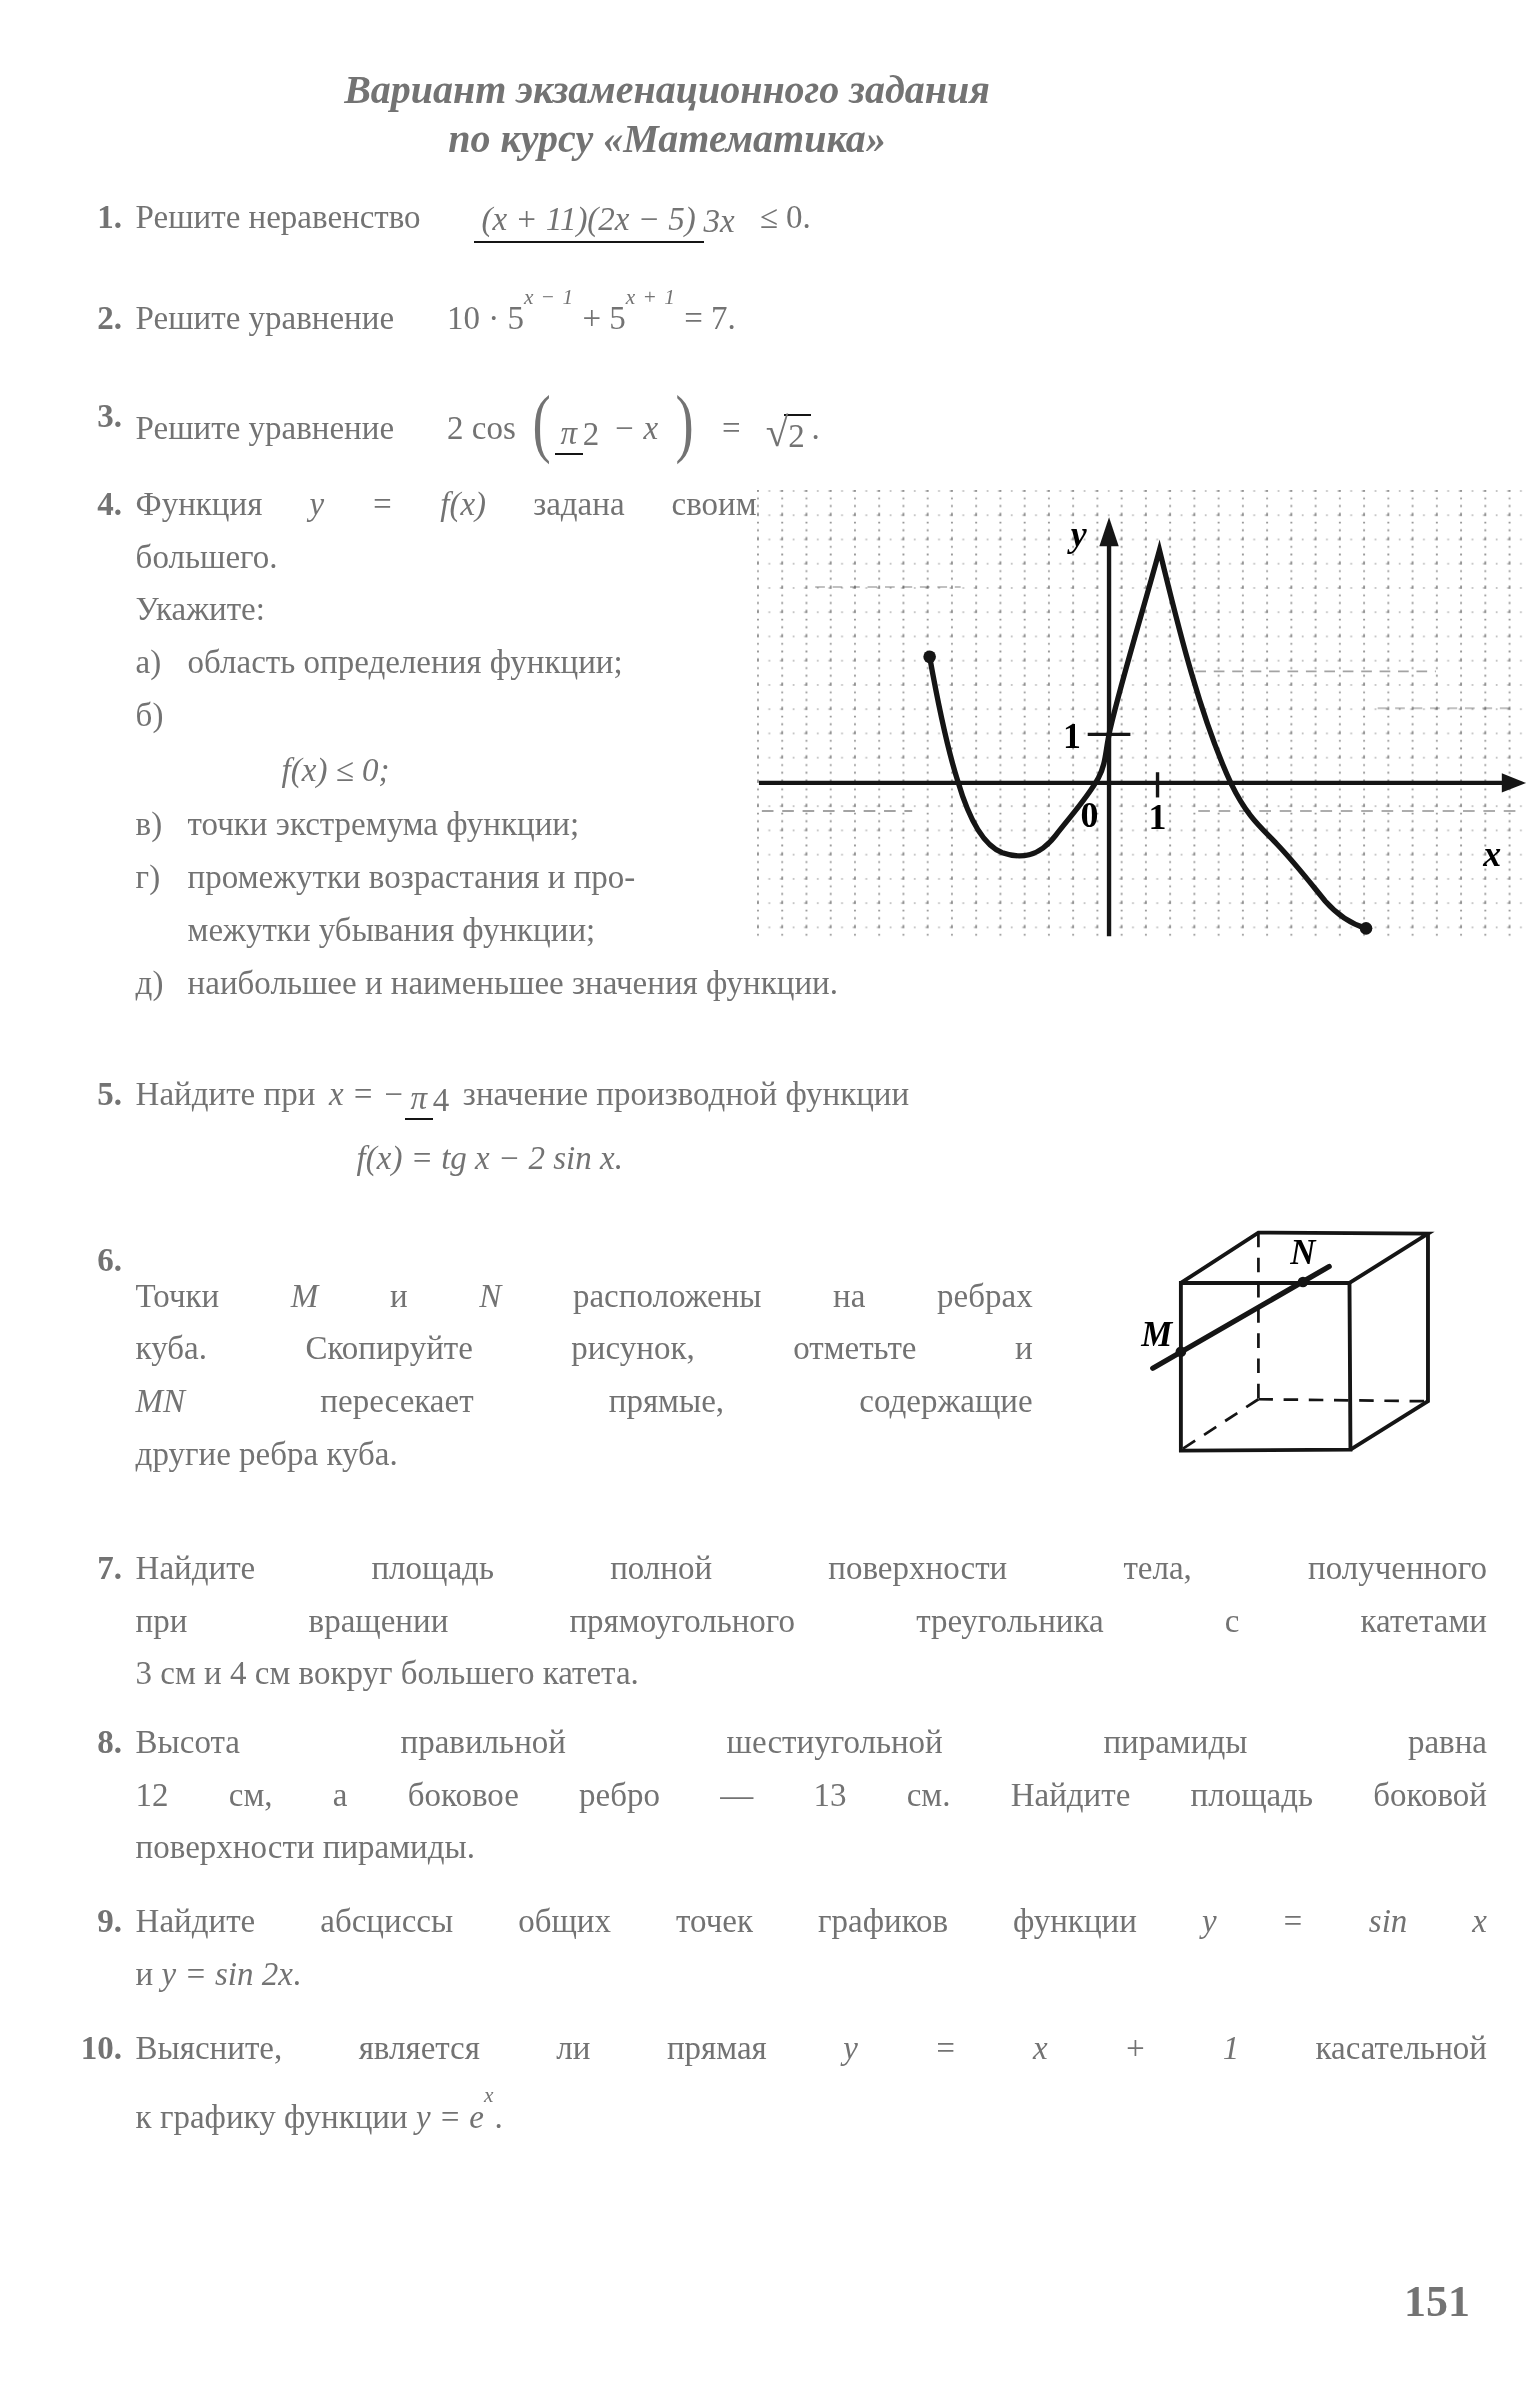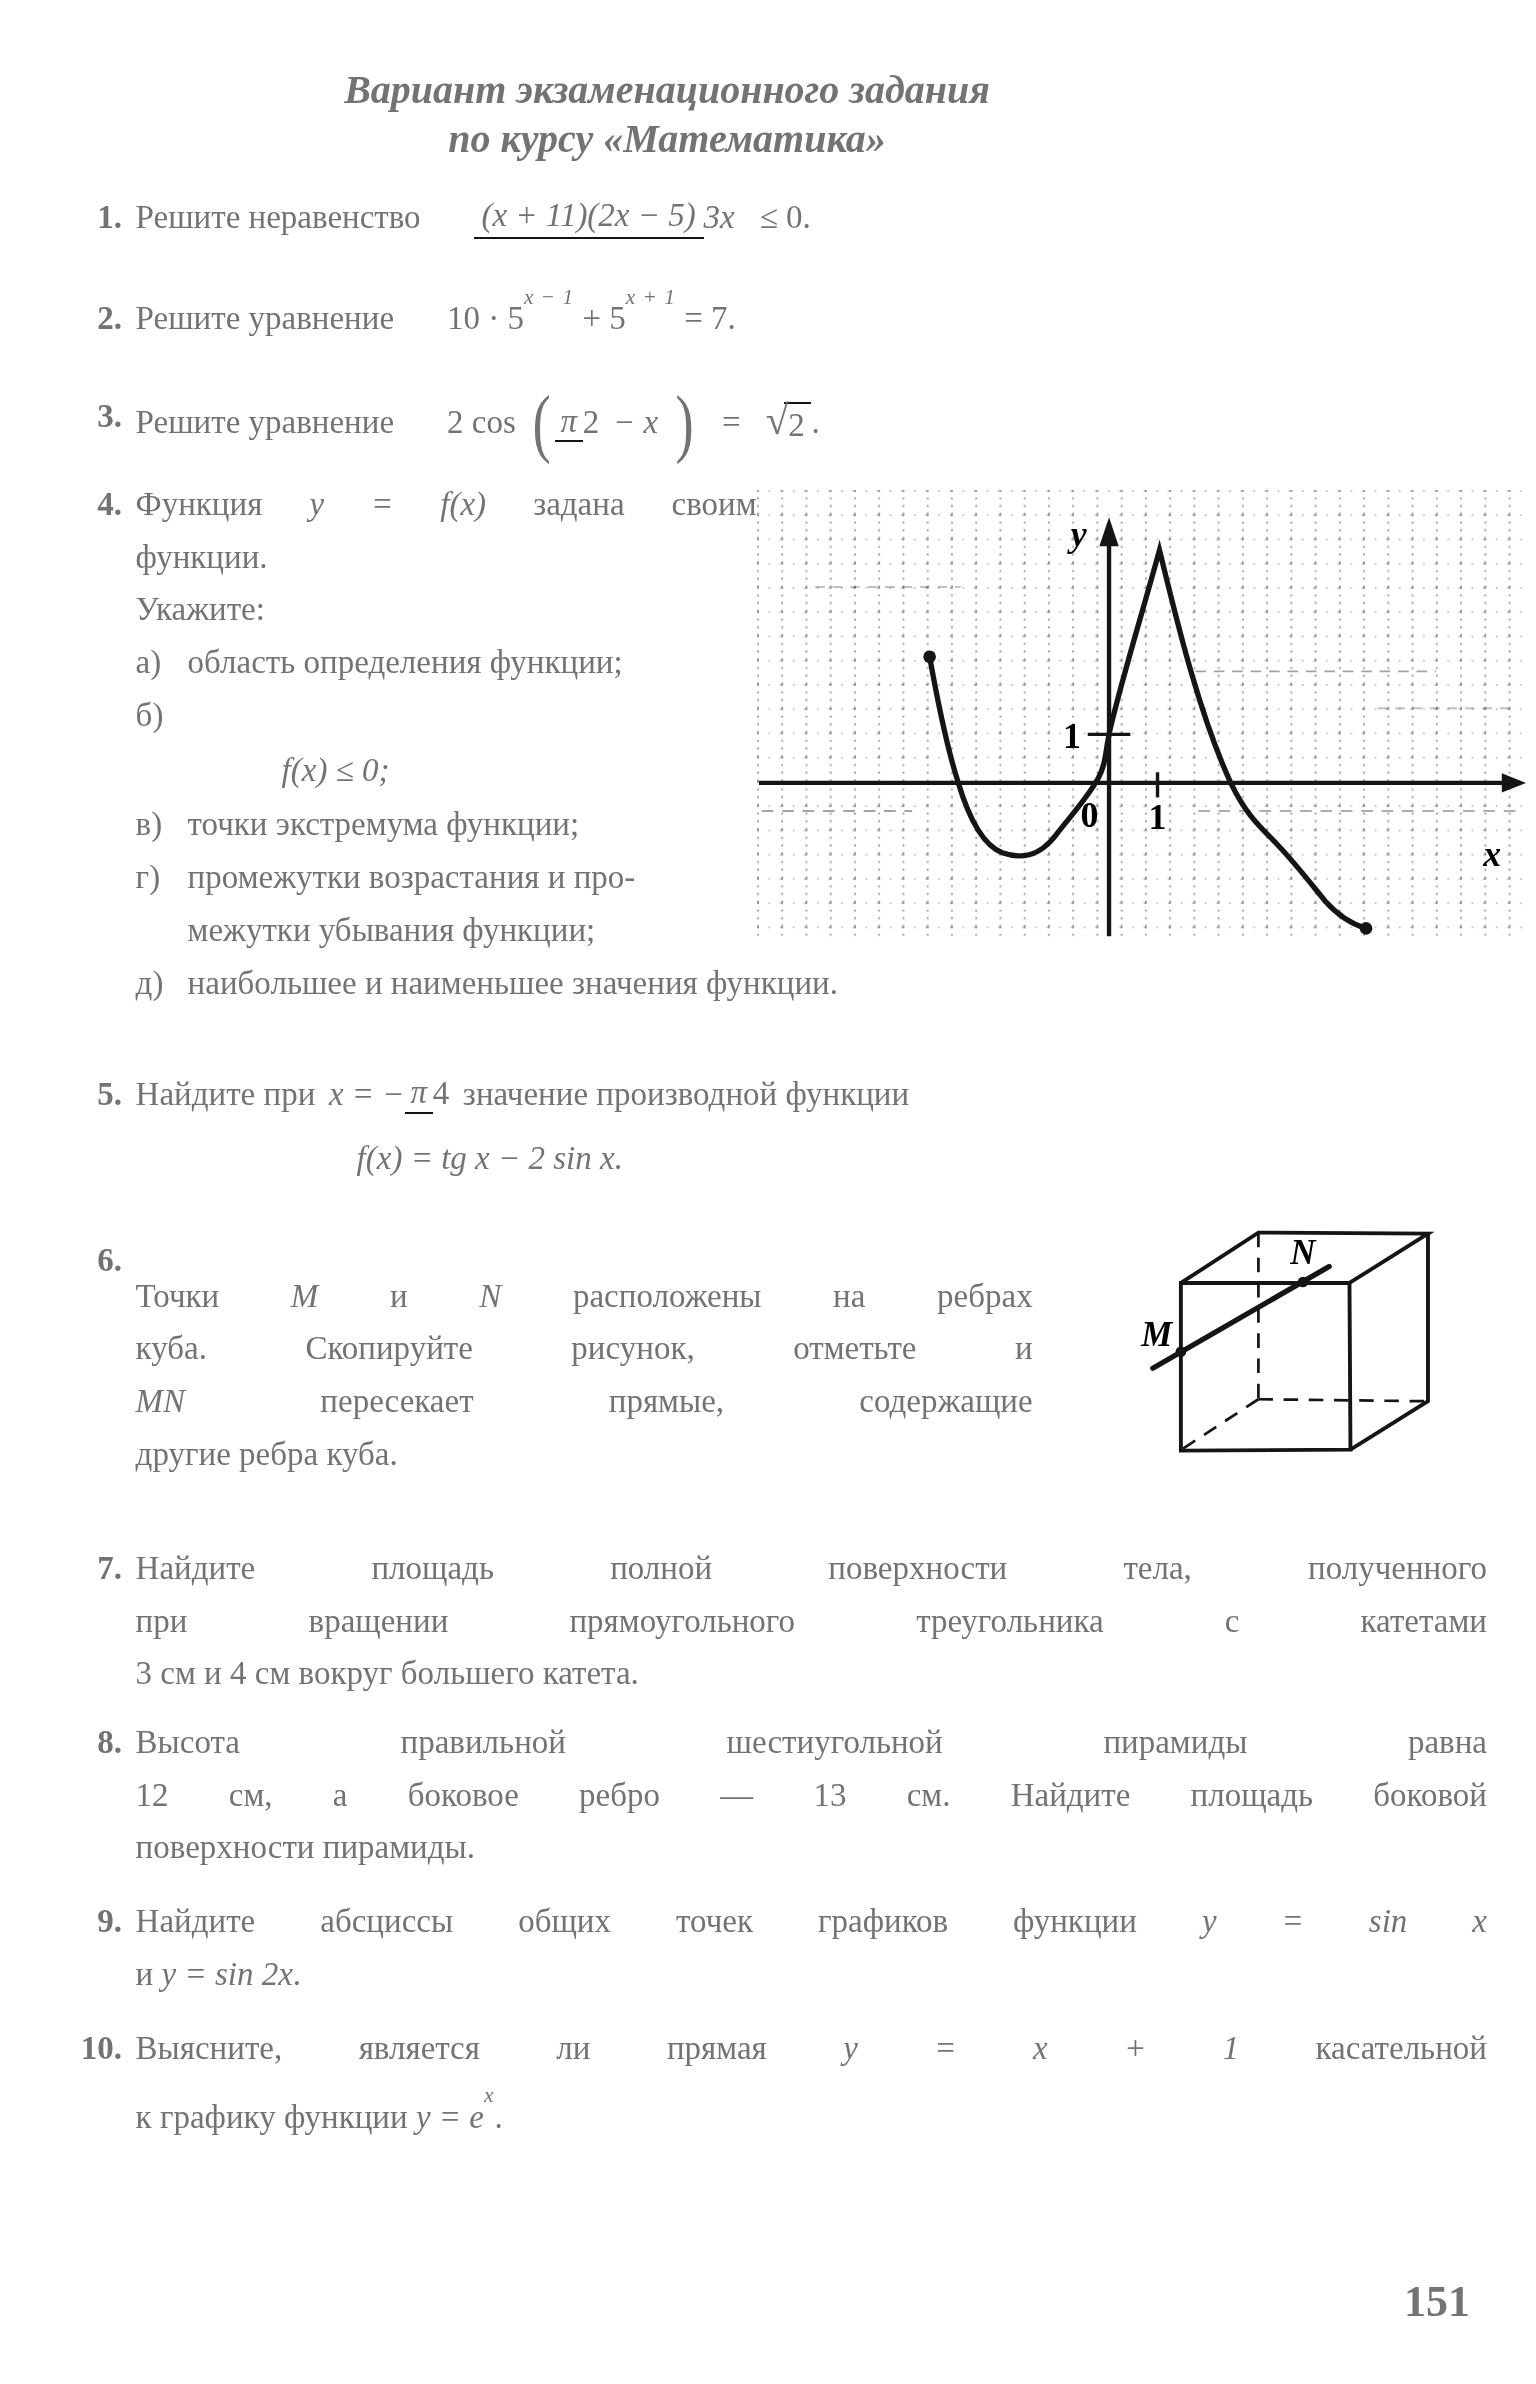--- a/index.html
+++ b/index.html
@@ -15,21 +15,21 @@
     box-sizing:border-box;
     padding:66px 49px 0 56px;
     overflow:hidden;
   }
   .title{width:1164px;margin:0 9.7px 29px 29px;text-align:center;
          font-weight:bold;font-style:italic;font-size:40px;line-height:1.22;}
   .problem{display:flex;align-items:flex-start;}
   .pnum{flex:0 0 66px;text-align:right;padding-right:13.6px;font-weight:bold;}
   .pbody{flex:1 1 auto;min-width:0;}
   .math{font-style:italic;}
-  .frow{display:flex;align-items:center;}
+  .frow{display:flex;align-items:flex-end;}
   .frac{display:inline-flex;flex-direction:row;align-items:center;text-align:center;}
   .frac .ftop{border-bottom:2.9px solid #151515;padding:0 7.8px 1px 7.8px;line-height:1.25;}
   .frac .fbot{padding-top:1px;line-height:1.25;}
   .sfrac .ftop{border-bottom:2.4px solid #151515;padding:0 5.8px 0 5.8px;line-height:1.15;}
   .sfrac .fbot{line-height:1.15;}
   sup.m{font-size:21.3px;font-style:italic;position:relative;top:-13.6px;letter-spacing:1px;}
   .bigp{font-size:76px;font-weight:400;line-height:.85;transform:scaleX(.72);display:inline-block;}
   .sqrt{display:inline-flex;align-items:flex-start;white-space:nowrap;}
   .sqrt-sym{font-size:41px;line-height:1;margin-right:-3.9px;position:relative;top:-1.9px;}
   .sqrt-arg{border-top:2.9px solid #151515;padding:2.9px 6.8px 0 3.9px;line-height:1.1;}
@@ -130,21 +130,21 @@
   <div id="pr4" class="problem">
     <div class="pnum">4.</div>
     <div class="pbody">
       <div class="p4-row">
         <div class="p4-left">
           <div class="jline">
             <span>Функция</span>
             <span class="math">y = f(x)</span>
             <span>задана своим</span>
           </div>
-          <div>функции.</div>
+          <div>большего.</div>
           <div>Укажите:</div>
           <div class="p4item">
             <span class="ilabel">а)</span>
             <span>область определения функции;</span>
           </div>
           <div class="p4item">
             <span class="ilabel">б)</span>
           </div>
           <div class="indent150 math">f(x) ≤ 0;</div>
           <div class="p4item">

